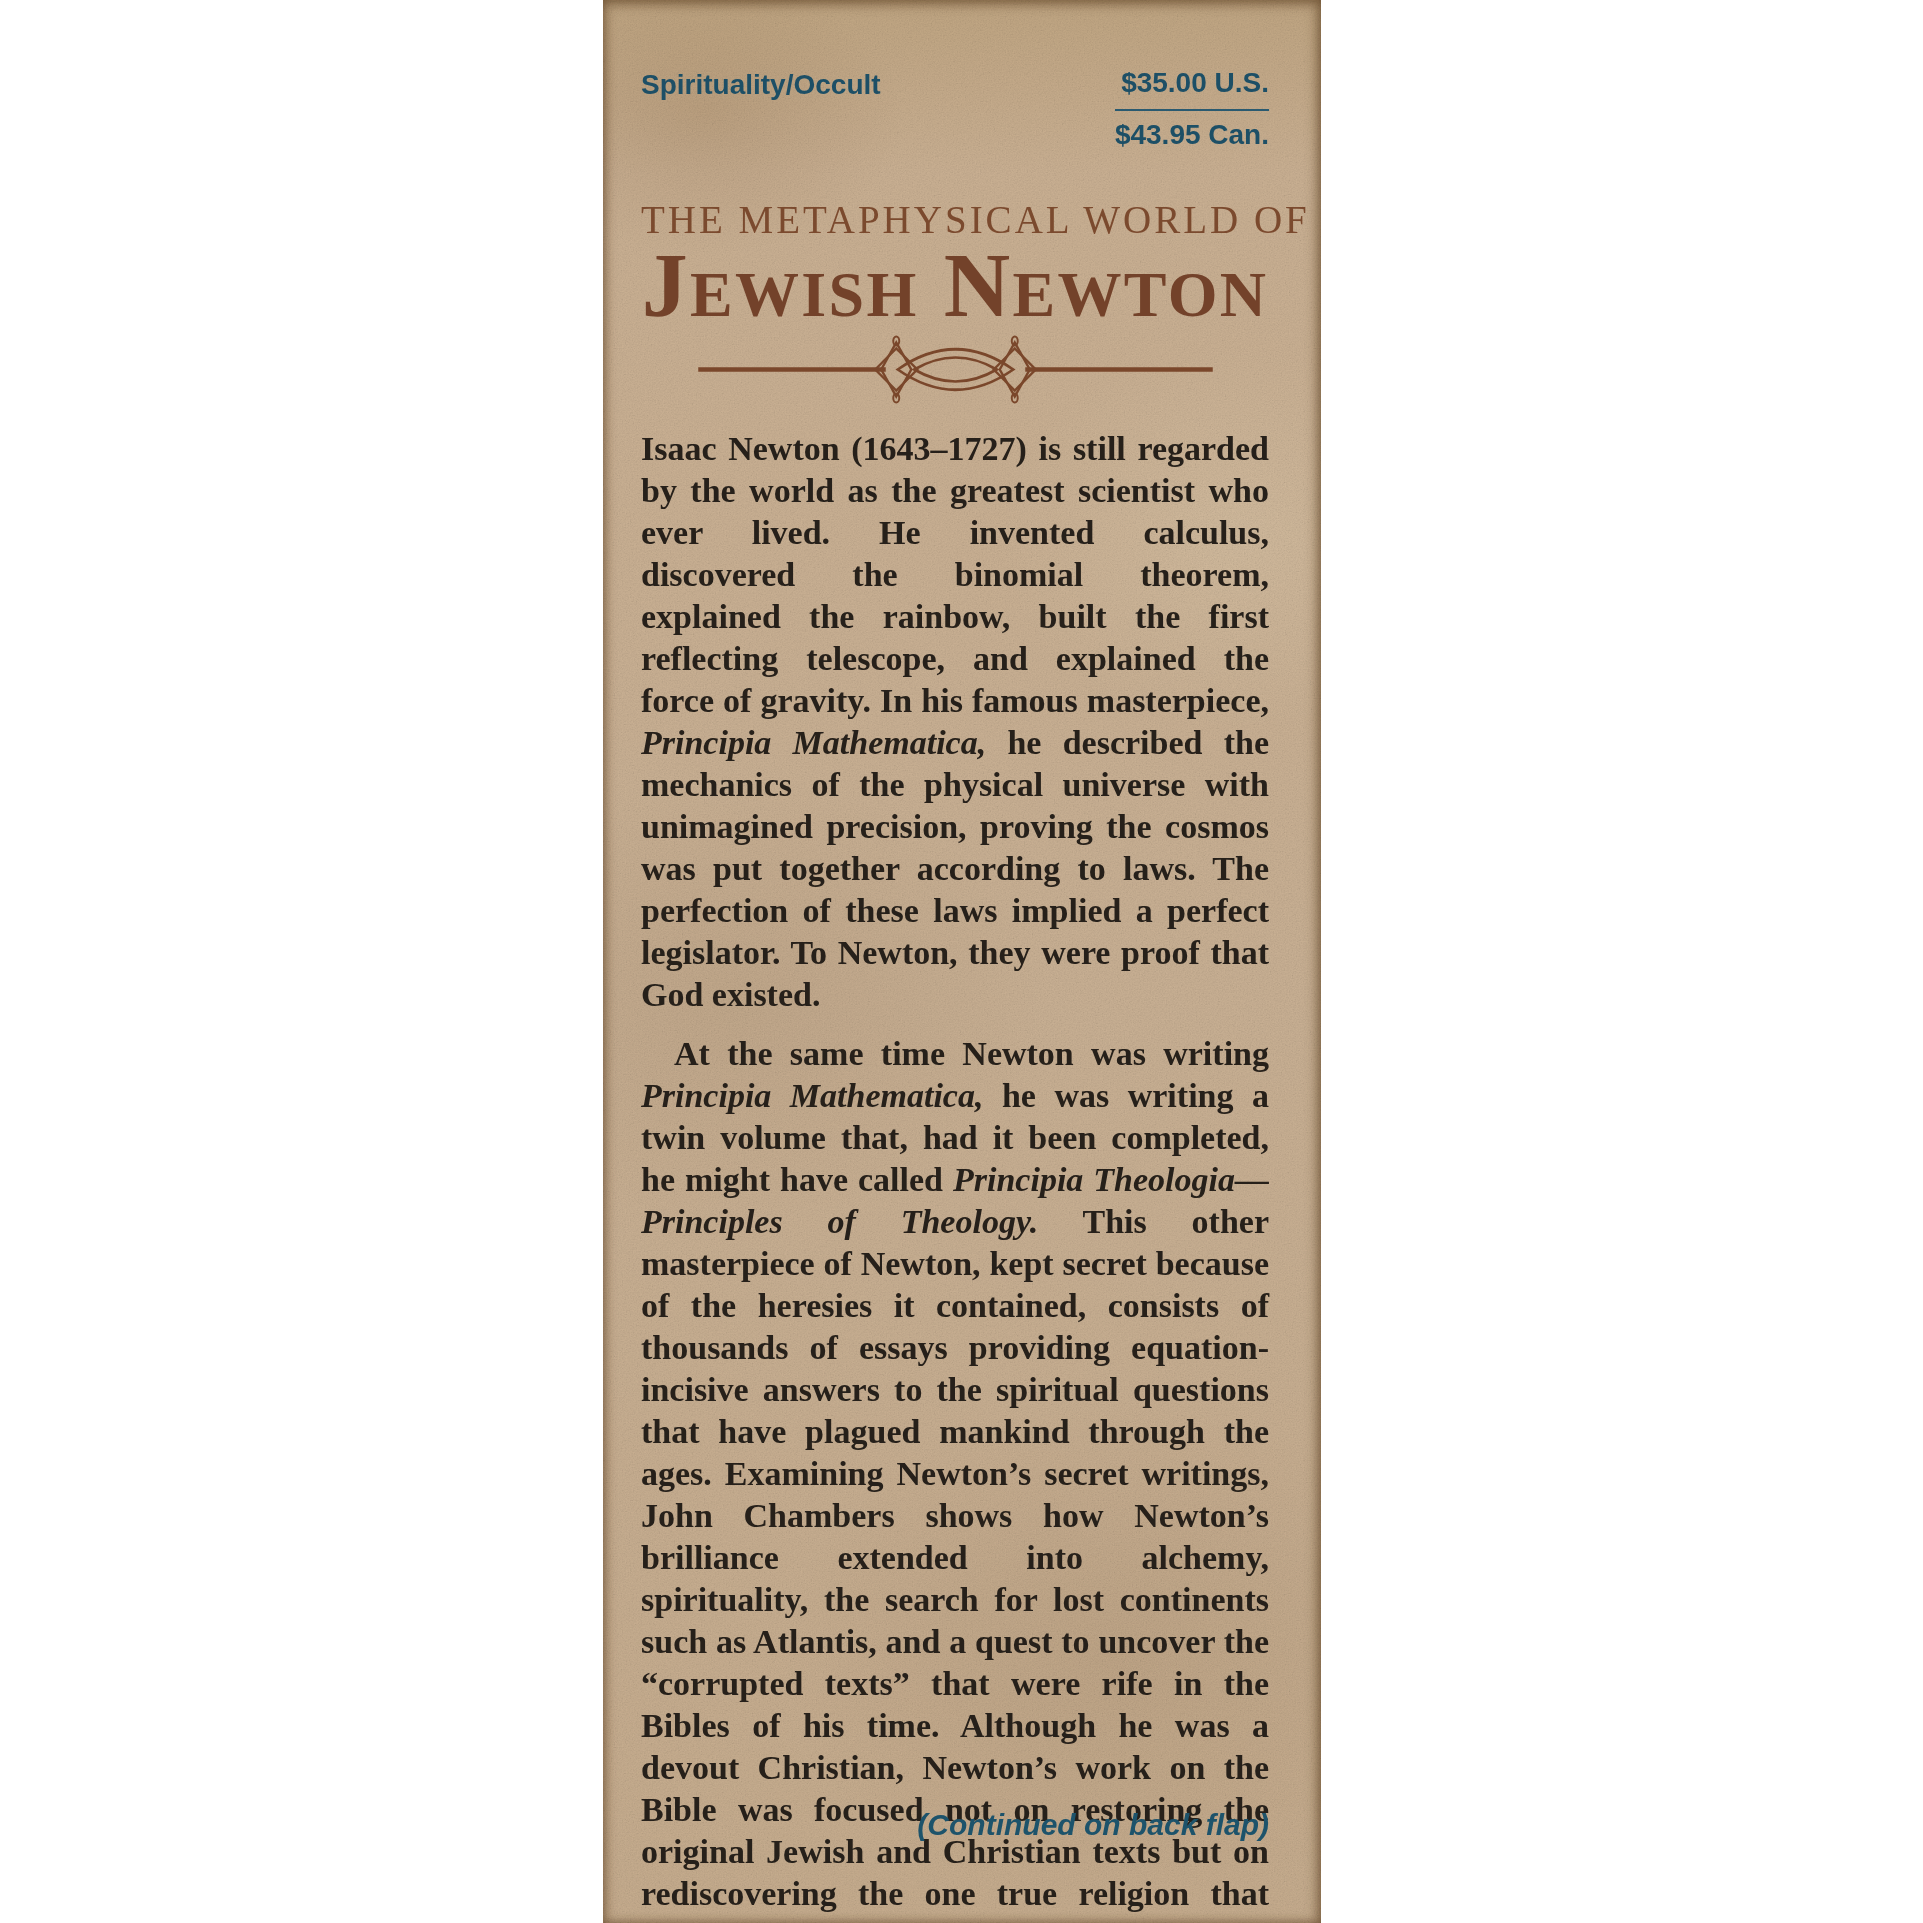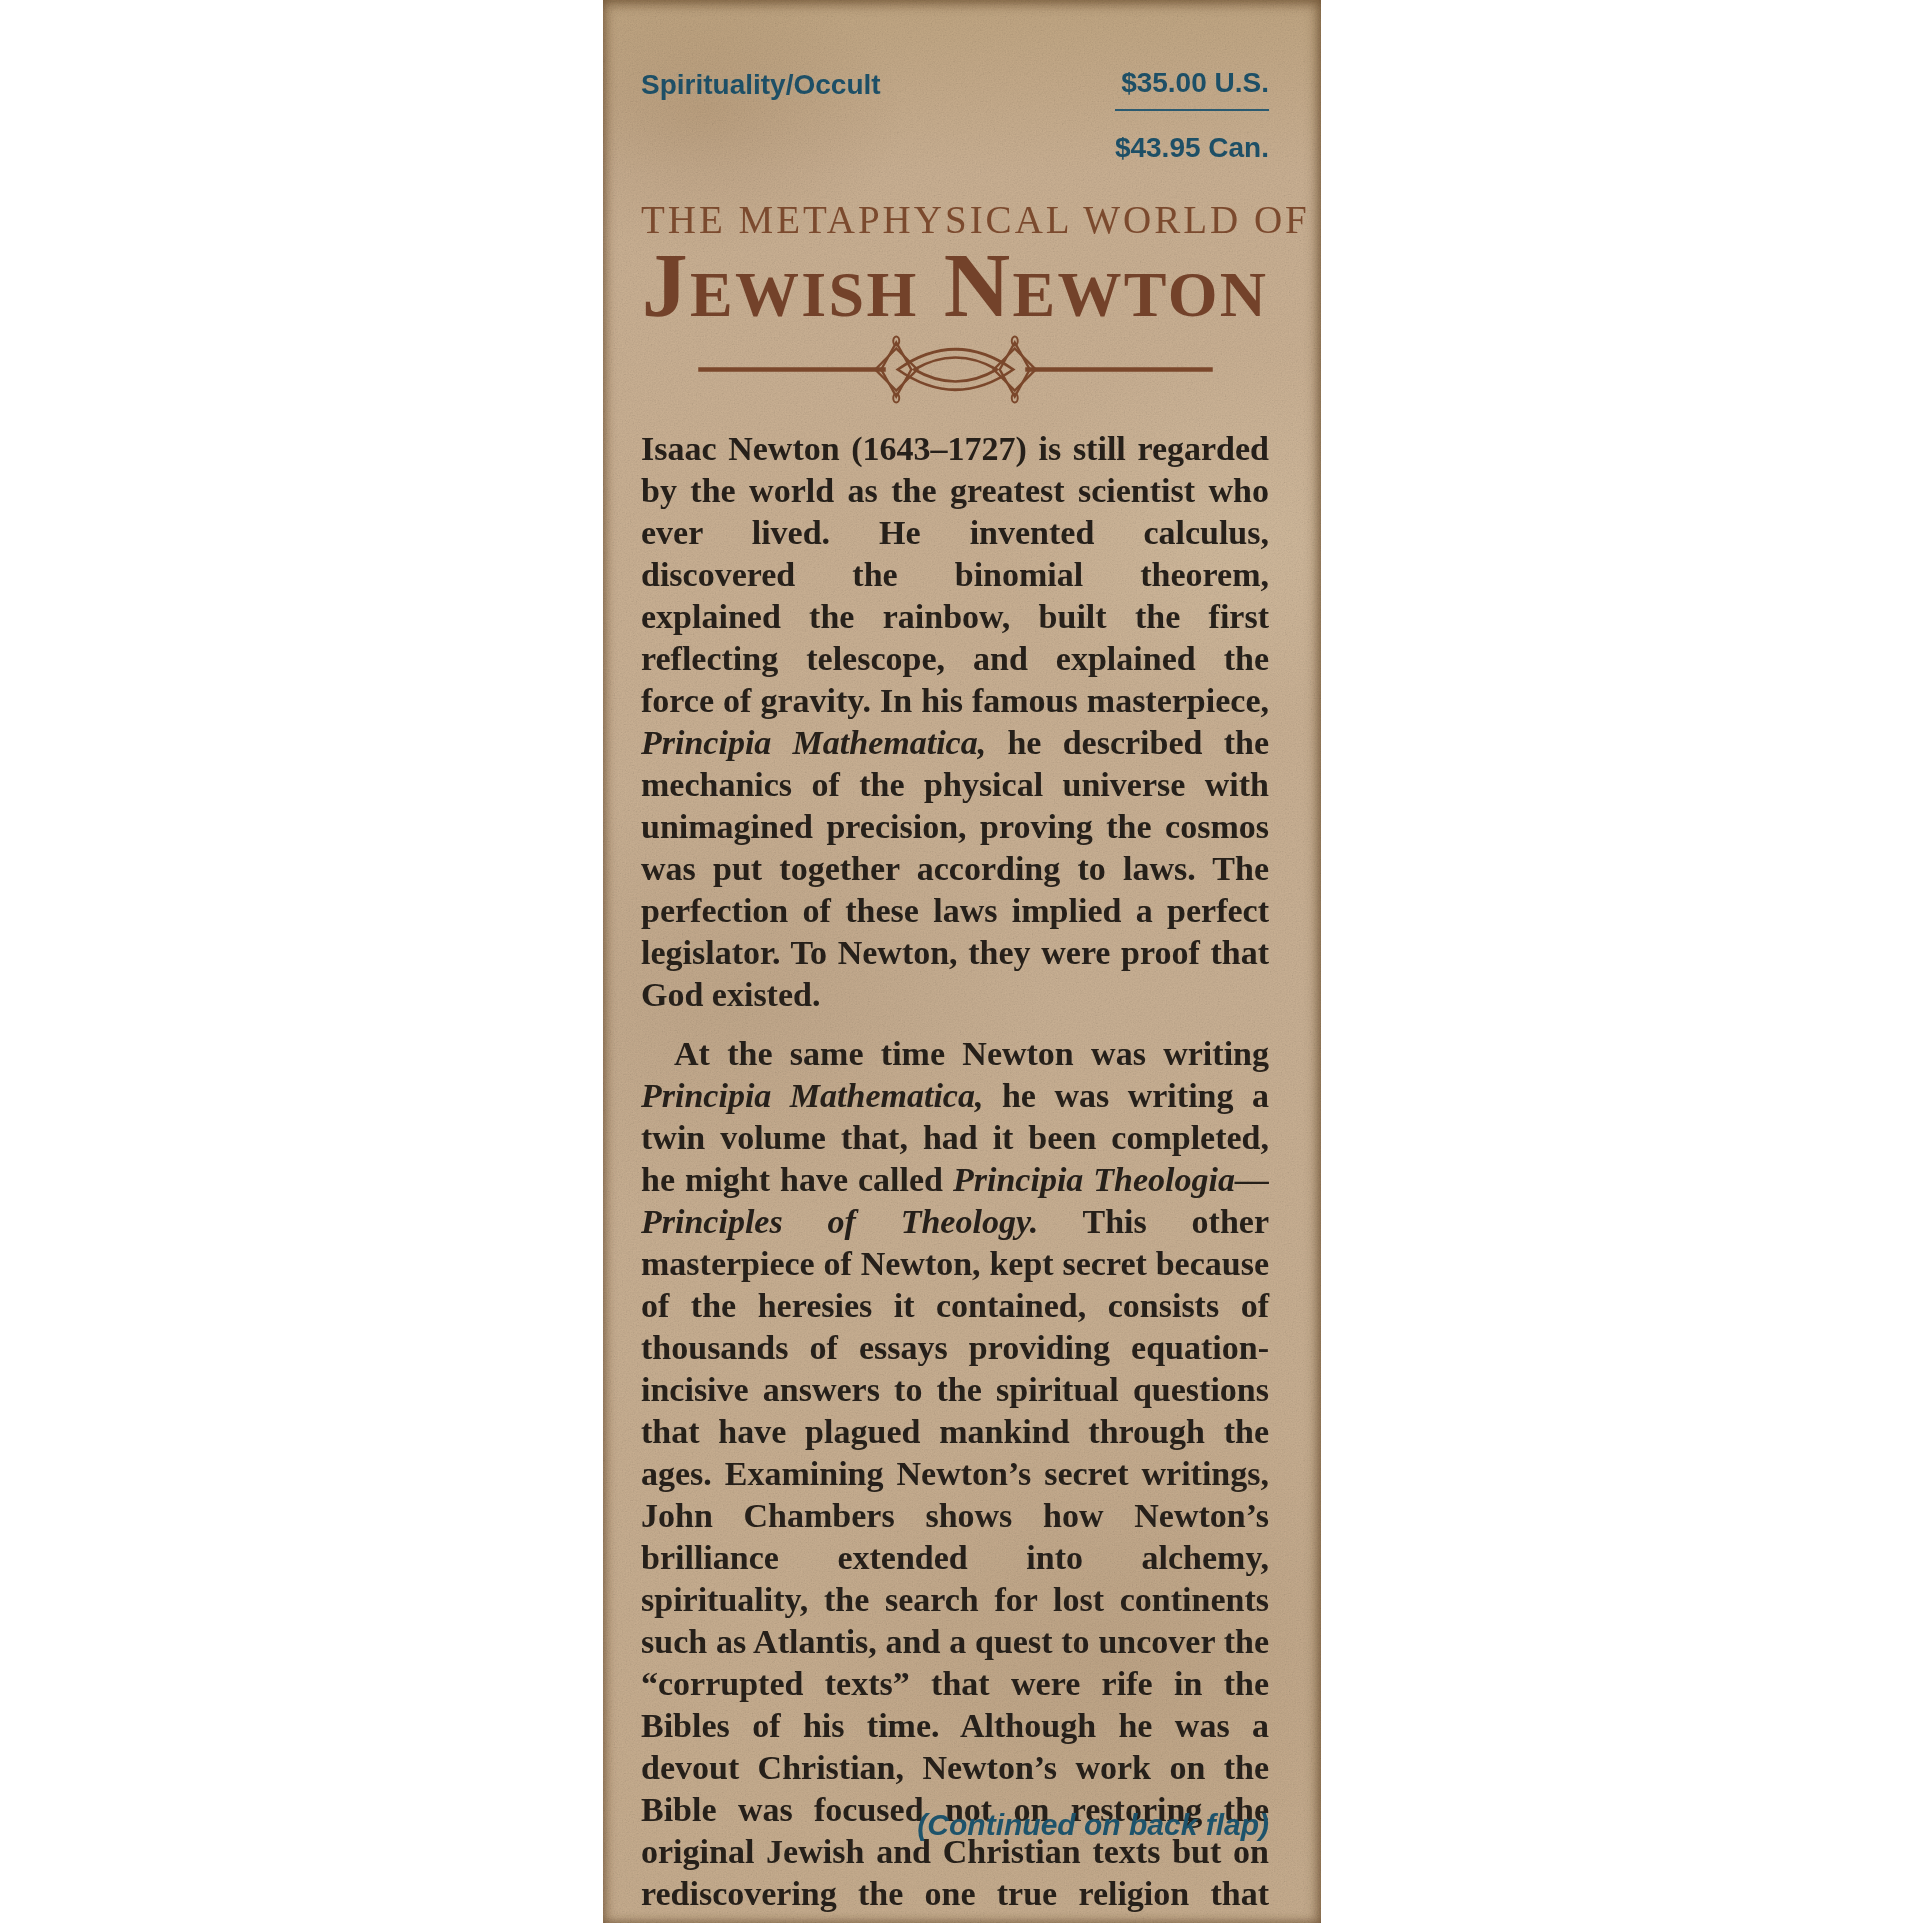--- a/index.html
+++ b/index.html
@@ -38,21 +38,21 @@
   }
 
   .prices {
     position: absolute; top: 66px; right: 52px;
     display: inline-block; text-align: right;
     font-family: "Liberation Sans", sans-serif;
     font-weight: 700; font-size: 28px; line-height: 1.18;
     color: #1d4f66;
   }
   .price-us { border-bottom: 2.3px solid #2a5a70; padding-bottom: 10px; }
-  .price-can { padding-top: 20px; }
+  .price-can { padding-top: 7px; }
 
   .title-kicker {
     position: absolute; top: 200px; left: 38px; width: 628px;
     text-align: center;
     font-family: "Liberation Serif", serif;
     font-weight: 400; font-size: 39px; line-height: 1;
     letter-spacing: 3px;
     color: #7b4a2e;
     white-space: nowrap;
   }

